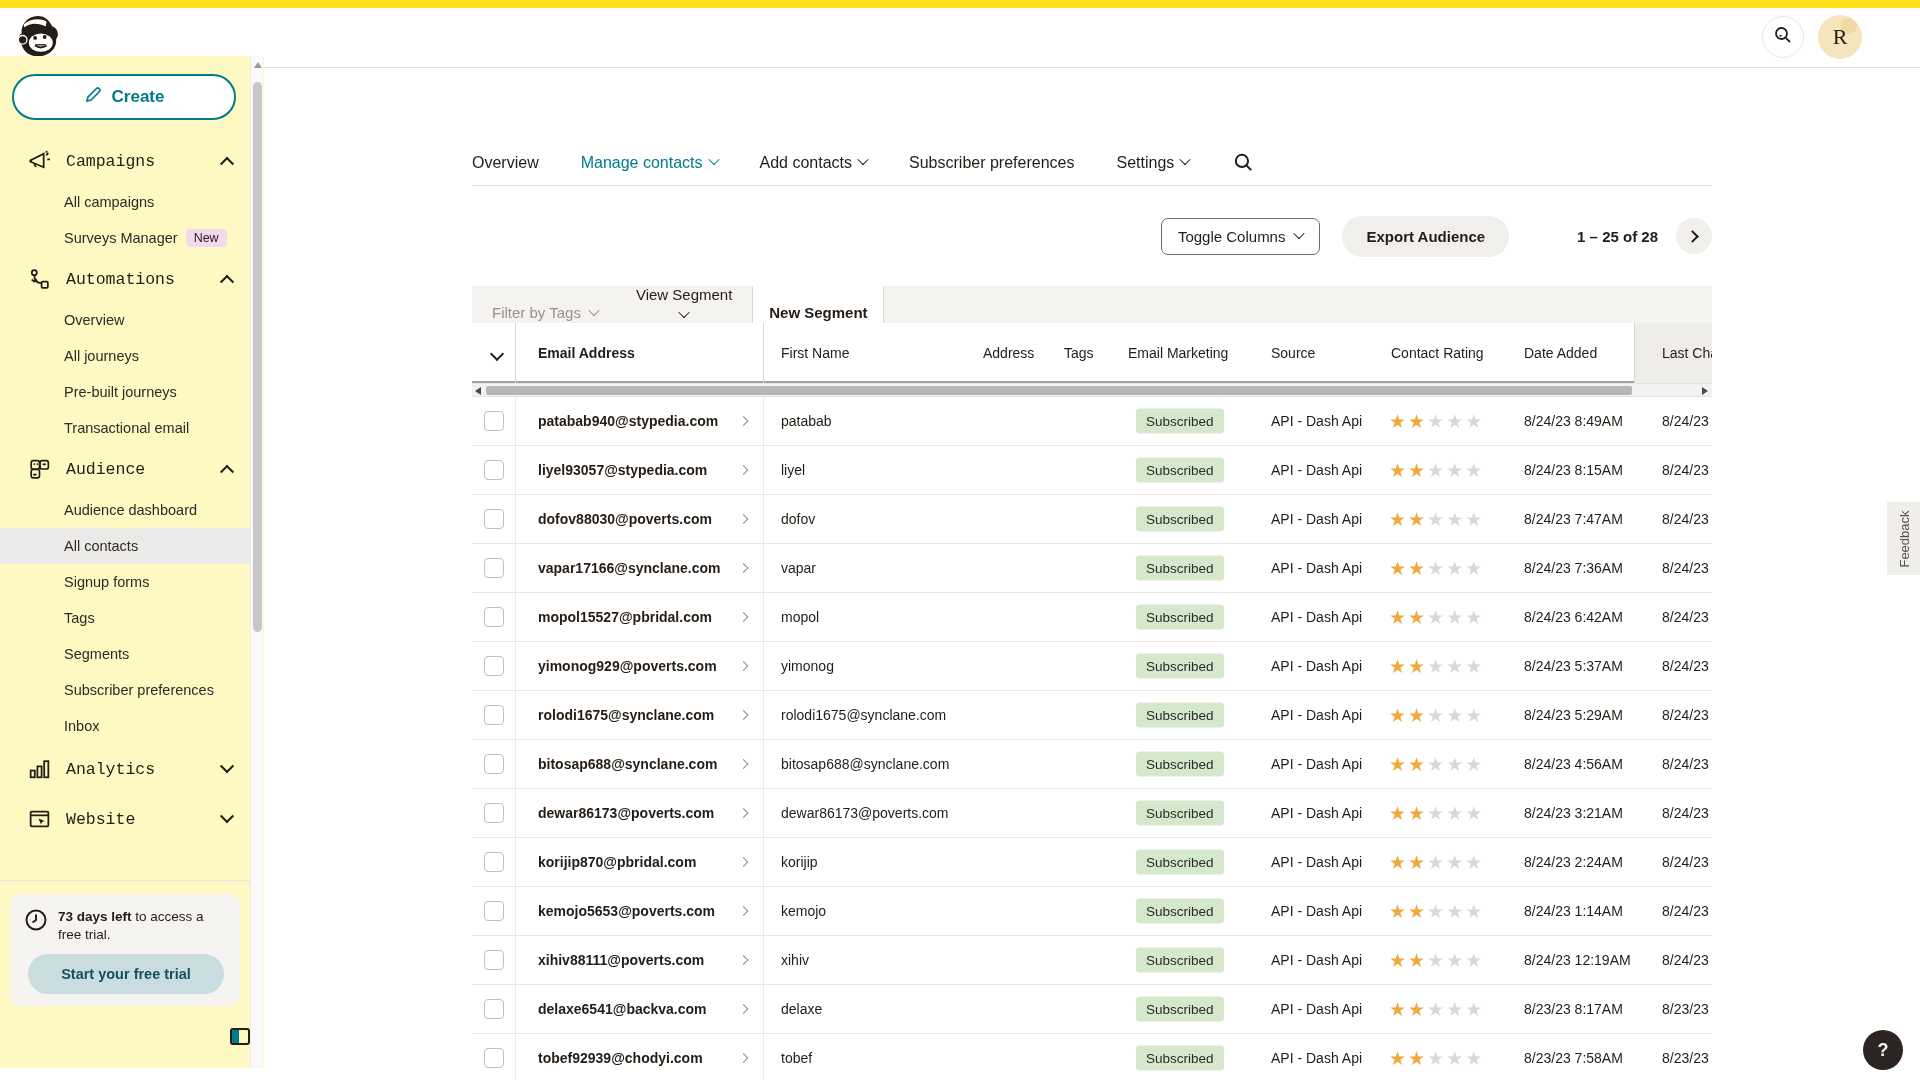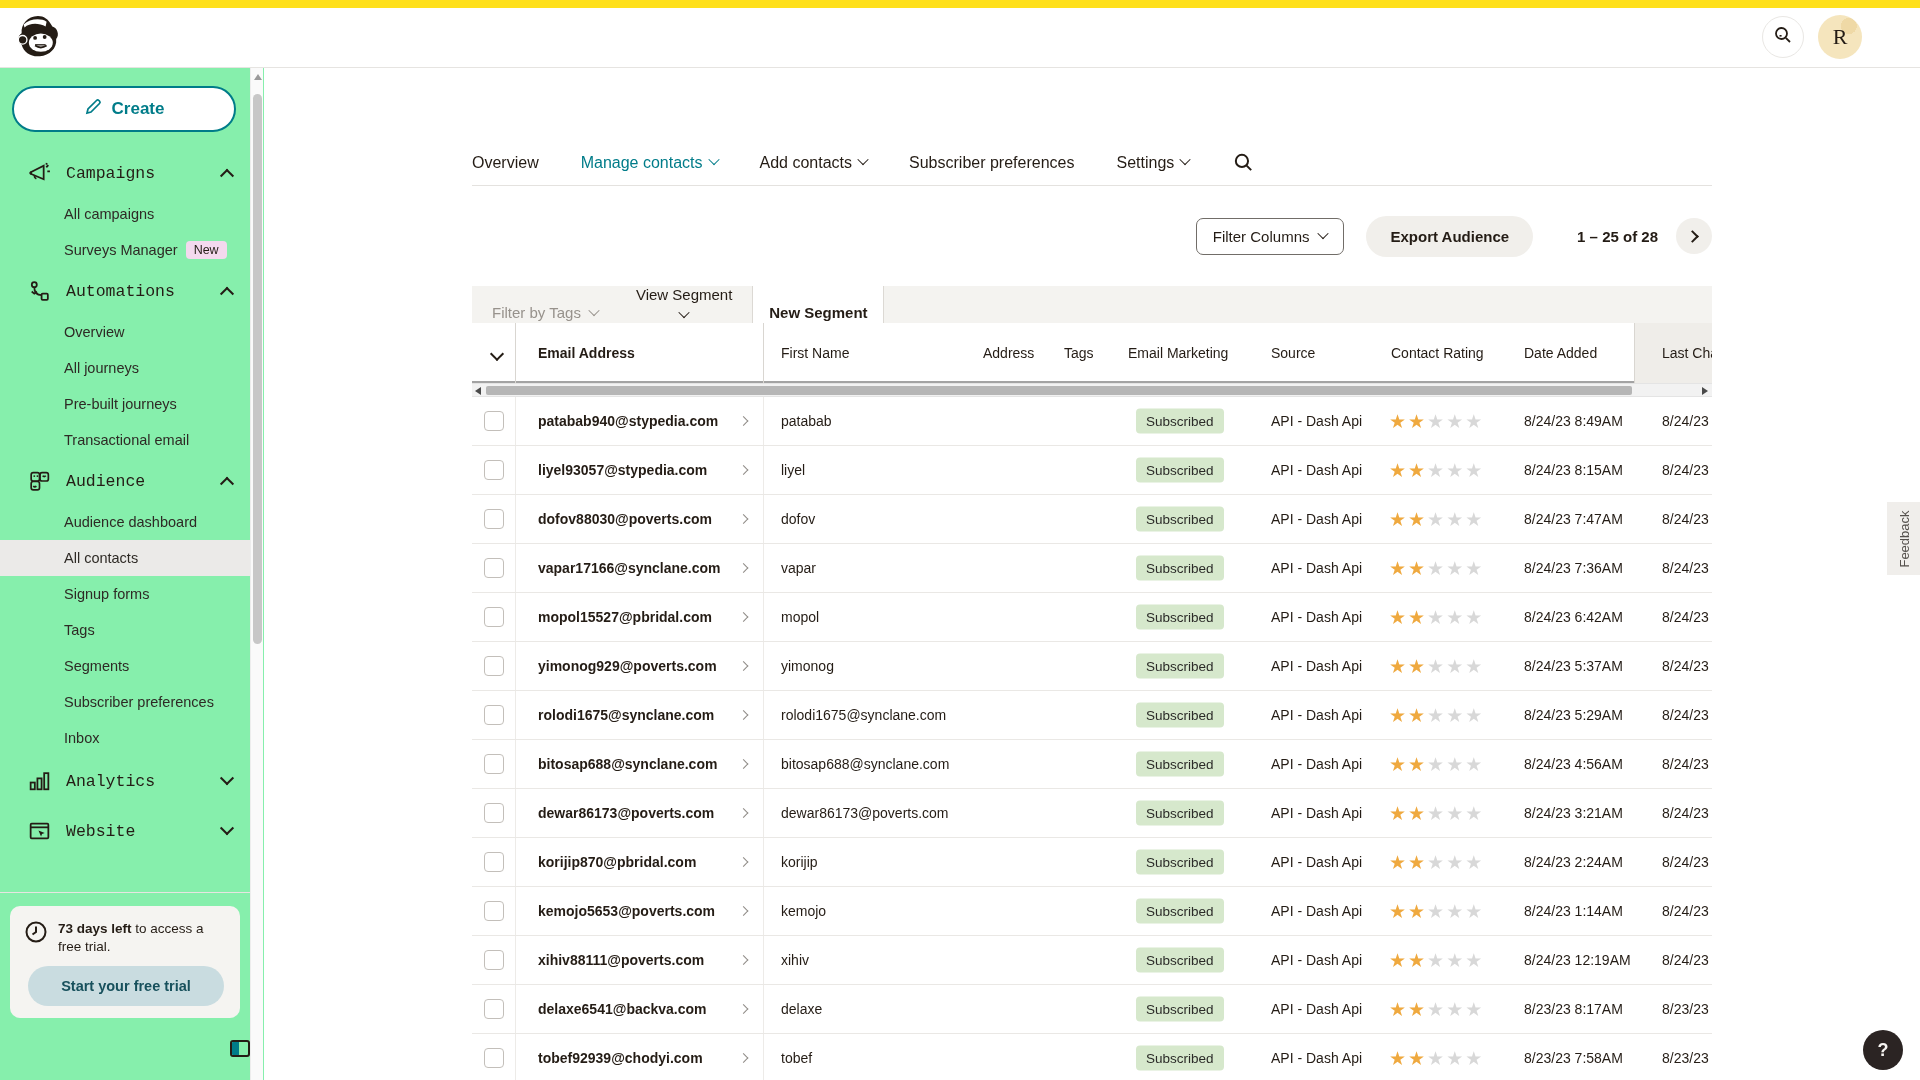--- a/index.html
+++ b/index.html
@@ -12,21 +12,21 @@
   }
   
   .yellow-bar { position:absolute; left:0; top:0; width:1920px; height:8px; background:#ffe01b; }
   .app-header { position:absolute; left:0; top:8px; width:1920px; height:60px; background:#fff; border-bottom:1px solid #e6e4e1; }
   .logo { position:absolute; left:14px; top:5px; width:46px; height:46px; }
   .hdr-right { position:absolute; right:58px; top:7px; display:flex; gap:14px; align-items:center; }
   .hdr-search { width:42px; height:42px; border-radius:50%; border:1px solid #e9e7e4; background:#fff; display:flex; align-items:center; justify-content:center; cursor:pointer; }
   .avatar { width:44px; height:44px; border-radius:50%; background:#f5e5bd; display:flex; align-items:center; justify-content:center; font-family:"Liberation Serif", serif; font-size:22px; color:#241c15; cursor:pointer;
             background-image: radial-gradient(circle at 70% 25%, #efd9a6 0 8px, transparent 8px); }
   
-  .sidebar { position:absolute; left:0; top:68px; width:264px; height:1012px; background:#86efac; }
+  .sidebar { position:absolute; left:0; top:56px; width:264px; height:1012px; background:#fef9c3; }
   .create-btn { position:absolute; left:12px; top:18px; width:224px; height:46px; border:2px solid #007c89; border-radius:26px; background:#fff;
                 display:flex; align-items:center; justify-content:center; gap:10px; color:#007c89; font-size:17px; font-weight:700; cursor:pointer; }
   .nav { position:absolute; left:0; top:82px; width:250px; }
   .nav-section { height:46px; display:flex; align-items:center; padding:0 18px 0 26px; font-size:16.5px; font-weight:400; cursor:pointer;font-family:Liberation Mono, monospace; }
   .nav-section.tall { height:50px; }
   .nav-section .sec-icon { width:26px; height:26px; margin-right:14px; display:flex; align-items:center; justify-content:center; }
   .nav-section .sec-label { flex:1; }
   .chev { width:10px; height:10px; border-right:2px solid #241c15; border-bottom:2px solid #241c15; display:inline-block; }
   .chev.up { transform:rotate(-135deg) translate(-2px,-2px); }
   .chev.down { transform:rotate(45deg) translate(-2px,-2px); }
@@ -46,21 +46,21 @@
   
   .main { position:absolute; left:472px; top:68px; width:1240px; height:1012px; overflow:hidden; }
   .tabs-row { position:absolute; left:0; top:72px; width:1240px; height:46px; border-bottom:1px solid #e4e2df; display:flex; align-items:center; gap:42px; }
   .tab { font-size:16px; font-weight:500; color:#241c15; display:flex; align-items:center; gap:7px; cursor:pointer; }
   .tab.active { color:#007c89; }
   .tab .tchev { width:8px; height:8px; border-right:1.8px solid currentColor; border-bottom:1.8px solid currentColor; transform:rotate(45deg) translate(-1px,-1px); margin-top:-3px; }
   .tabs-search { margin-left:2px; cursor:pointer; display:flex; align-items:center; }
   .actions-row { position:absolute; left:0; top:144px; width:1240px; height:48px; display:flex; align-items:center; justify-content:flex-end; }
   .toggle-cols { height:37px; padding:0 16px; border:1px solid #716d68; border-radius:7px; background:#fff; font-size:15px; color:#241c15; display:flex; align-items:center; gap:10px; cursor:pointer; font-family:inherit; }
   .export-btn { margin-left:22px; height:41px; padding:0 24px; border:none; border-radius:22px; background:#f1efeb; font-size:15px; font-weight:700; color:#241c15; cursor:pointer; font-family:inherit; }
-  .page-info { margin-left:44px; font-size:15px; font-weight:700; color:#241c15; }
+  .page-info { margin-left:68px; font-size:15px; font-weight:700; color:#241c15; }
   .page-next { margin-left:18px; width:36px; height:36px; border-radius:50%; border:none; background:#f1efeb; display:flex; align-items:center; justify-content:center; cursor:pointer; }
   .page-next .nchev { width:9px; height:9px; border-right:2.2px solid #241c15; border-top:2.2px solid #241c15; transform:rotate(45deg); margin-left:-3px; }
   
   .filter-bar { position:absolute; left:0; top:202px; width:1240px; height:53px; background:#f4f3f0; display:flex; align-items:stretch;margin-top:16px; }
   .fb-item { display:flex; align-items:center; gap:9px; font-size:15px; cursor:pointer; }
   .fb-tags { margin-left:20px; color:#97928c; }
   .fb-tags .fchev { border-color:#97928c; }
   .fb-view { margin-left:38px; color:#241c15;flex-direction:column; }
   .fchev { width:8px; height:8px; border-right:1.8px solid #241c15; border-bottom:1.8px solid #241c15; transform:rotate(45deg) translate(-1px,-1px); margin-top:-2px; }
   .fb-new { margin-left:20px; width:132px; background:#fff; border-left:1px solid #dcd9d4; border-right:1px solid #dcd9d4; display:flex; align-items:center; justify-content:center; font-size:15px; font-weight:700; cursor:pointer; }
@@ -292,21 +292,21 @@
       <div class="tabs-search">
         <svg width="21" height="21" viewBox="0 0 20 20">
           <circle cx="8.5" cy="8.5" r="5.8" fill="none" stroke="#241c15" stroke-width="1.9"></circle>
           <line x1="13" y1="13" x2="17.3" y2="17.3" stroke="#241c15" stroke-width="1.9"></line>
         </svg>
       </div>
     </div>
 
   <div class="actions-row">
     <button class="toggle-cols">
-      <span>Filter Columns</span>
+      <span>Toggle Columns</span>
       <span class="fchev"></span>
     </button>
     <button class="export-btn">Export Audience</button>
     <span class="page-info">1 – 25 of 28</span>
     <button class="page-next">
         <span class="nchev"></span>
       </button>
   </div>
 
   <div class="filter-bar">

